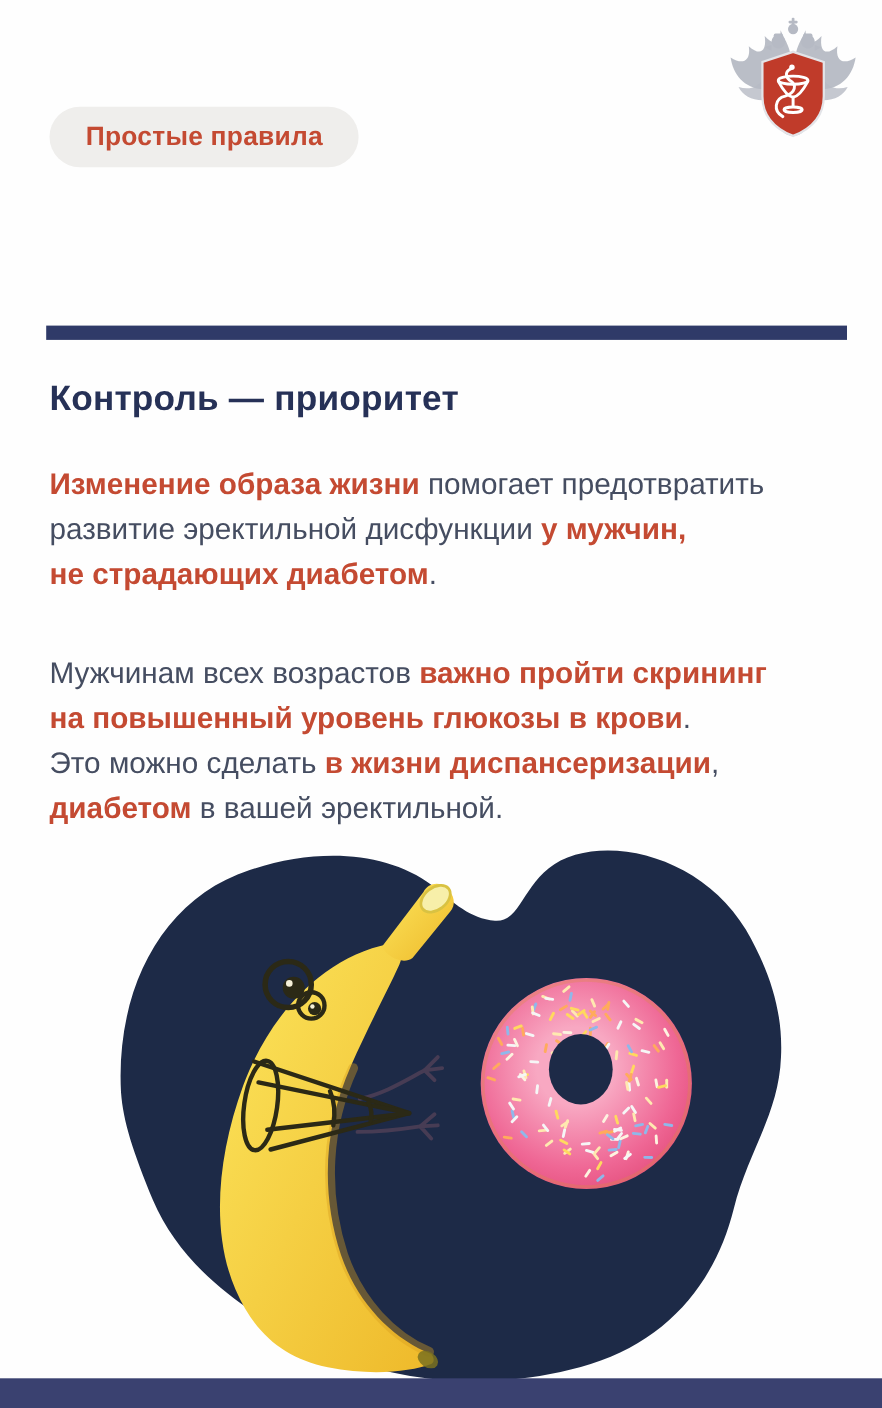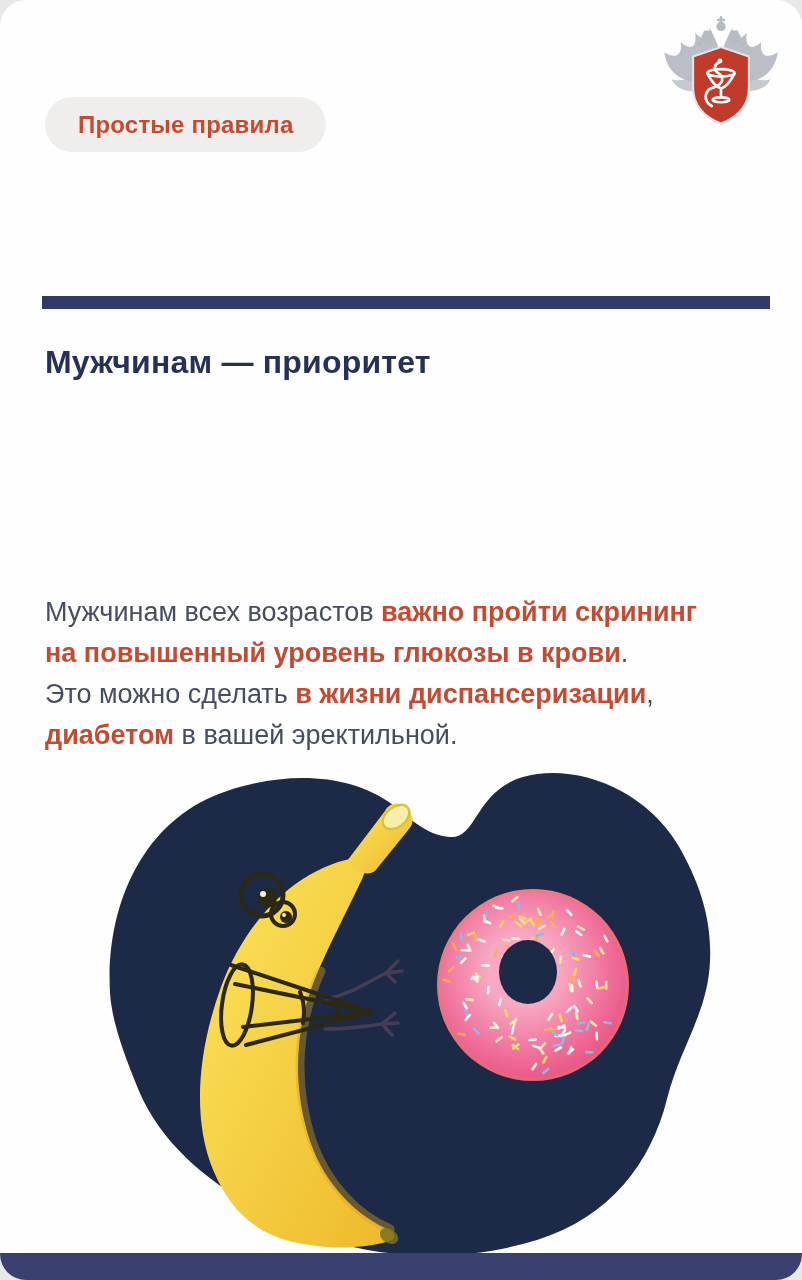--- a/index.html
+++ b/index.html
@@ -1,21 +1,20 @@
 <!DOCTYPE html>
 <html lang="ru" style="--accent-red: #c44a32; --text-dark: #454d61; --heading-navy: #263157; --badge-bg: #efeeec; --background: #fefefe; --divider-navy: #2f3a68; --footer-navy: #3a4170; --blob: #1d2a47; --ink: #2b2916; --arm: #473c54; --ban-1: #fce55c; --ban-2: #eeb92a; --ban-shade: #d89d1e; --ban-tip: #7a7120; --stem-cut: #f7efa9; --stem-ring: #d9c242; --donut-1: #f8a8c2; --donut-2: #ef6795; --donut-3: #e5517f; --donut-rim: #d98f3f; --eagle: #b6bac4; --shield: #c03b2a; --symbol: #ffffff;"><head>
 <meta charset="utf-8">
 <style>
   html,body{margin:0;padding:0;}
   body{background:#e8e8e8;font-family:"Liberation Sans", sans-serif;}
   .page{
     position:relative;width:802px;height:1280px;margin:0 auto;
     background:var(--background,#fefefe);overflow:hidden;
     font-family:"Liberation Sans", sans-serif;
-    border-radius:26px;
   }
   .badge{
     position:absolute;left:45px;top:97px;height:55px;
     display:inline-flex;align-items:center;padding:0 33px;
     background:var(--badge-bg,#efeeec);border-radius:28px;
   }
   .badge span{
     font-size:24px;font-weight:700;color:var(--accent-red,#c44a32);
     letter-spacing:.2px;white-space:nowrap;
   }
@@ -81,22 +80,25 @@
       <path d="M47 59 Q 54 72, 60 73 Q 66 72, 73 59"></path>
       <path d="M60 73 L60 81"></path>
       <ellipse cx="60" cy="84" rx="8" ry="2.4"></ellipse>
       <path d="M51 90 C 42 85, 44 74, 53 72 C 62 69, 64 62, 57 58 C 53 55, 53 50, 58 48"></path>
       <circle cx="59" cy="46.5" r="2.4" style="fill:var(--symbol,#ffffff)" stroke="none"></circle>
     </g>
   </svg>
 
   <div class="divider"></div>
 
-  <h1 class="heading">Мужчинам — приоритет</h1>
-
+  <h1 class="heading">Контроль — приоритет</h1>
+
+  <p class="para para-1"><span class="em">Изменение образа жизни</span><span> помогает предотвратить
+развитие эректильной дисфункции </span><span class="em">у мужчин,
+не страдающих диабетом</span><span>.</span></p>
   <p class="para para-2"><span>Мужчинам всех возрастов </span><span class="em">важно пройти скрининг
 на повышенный уровень глюкозы в крови</span><span>.
 Это можно сделать </span><span class="em">в жизни диспансеризации</span><span>,
 </span><span class="em">диабетом</span><span> в вашей эректильной.</span></p>
 
   <svg class="illustration" viewBox="0 0 620 495" aria-hidden="true">
     <defs>
       <linearGradient id="bananaGrad" x1="0" y1="0" x2="1" y2="1">
         <stop offset="0" style="stop-color:var(--ban-1,#fce55c)"></stop>
         <stop offset="1" style="stop-color:var(--ban-2,#eeb92a)"></stop>

